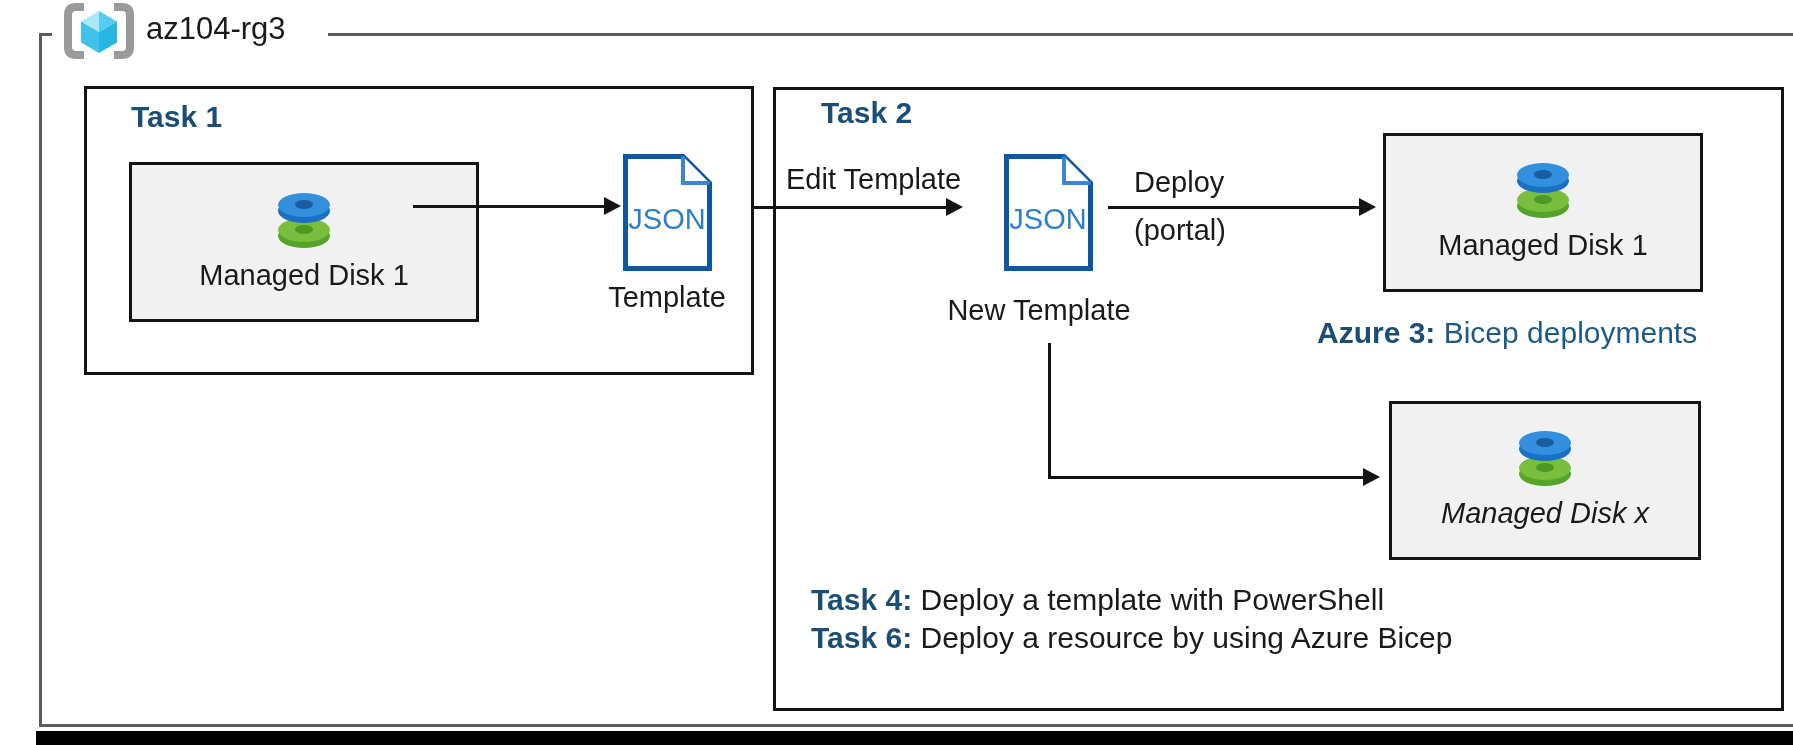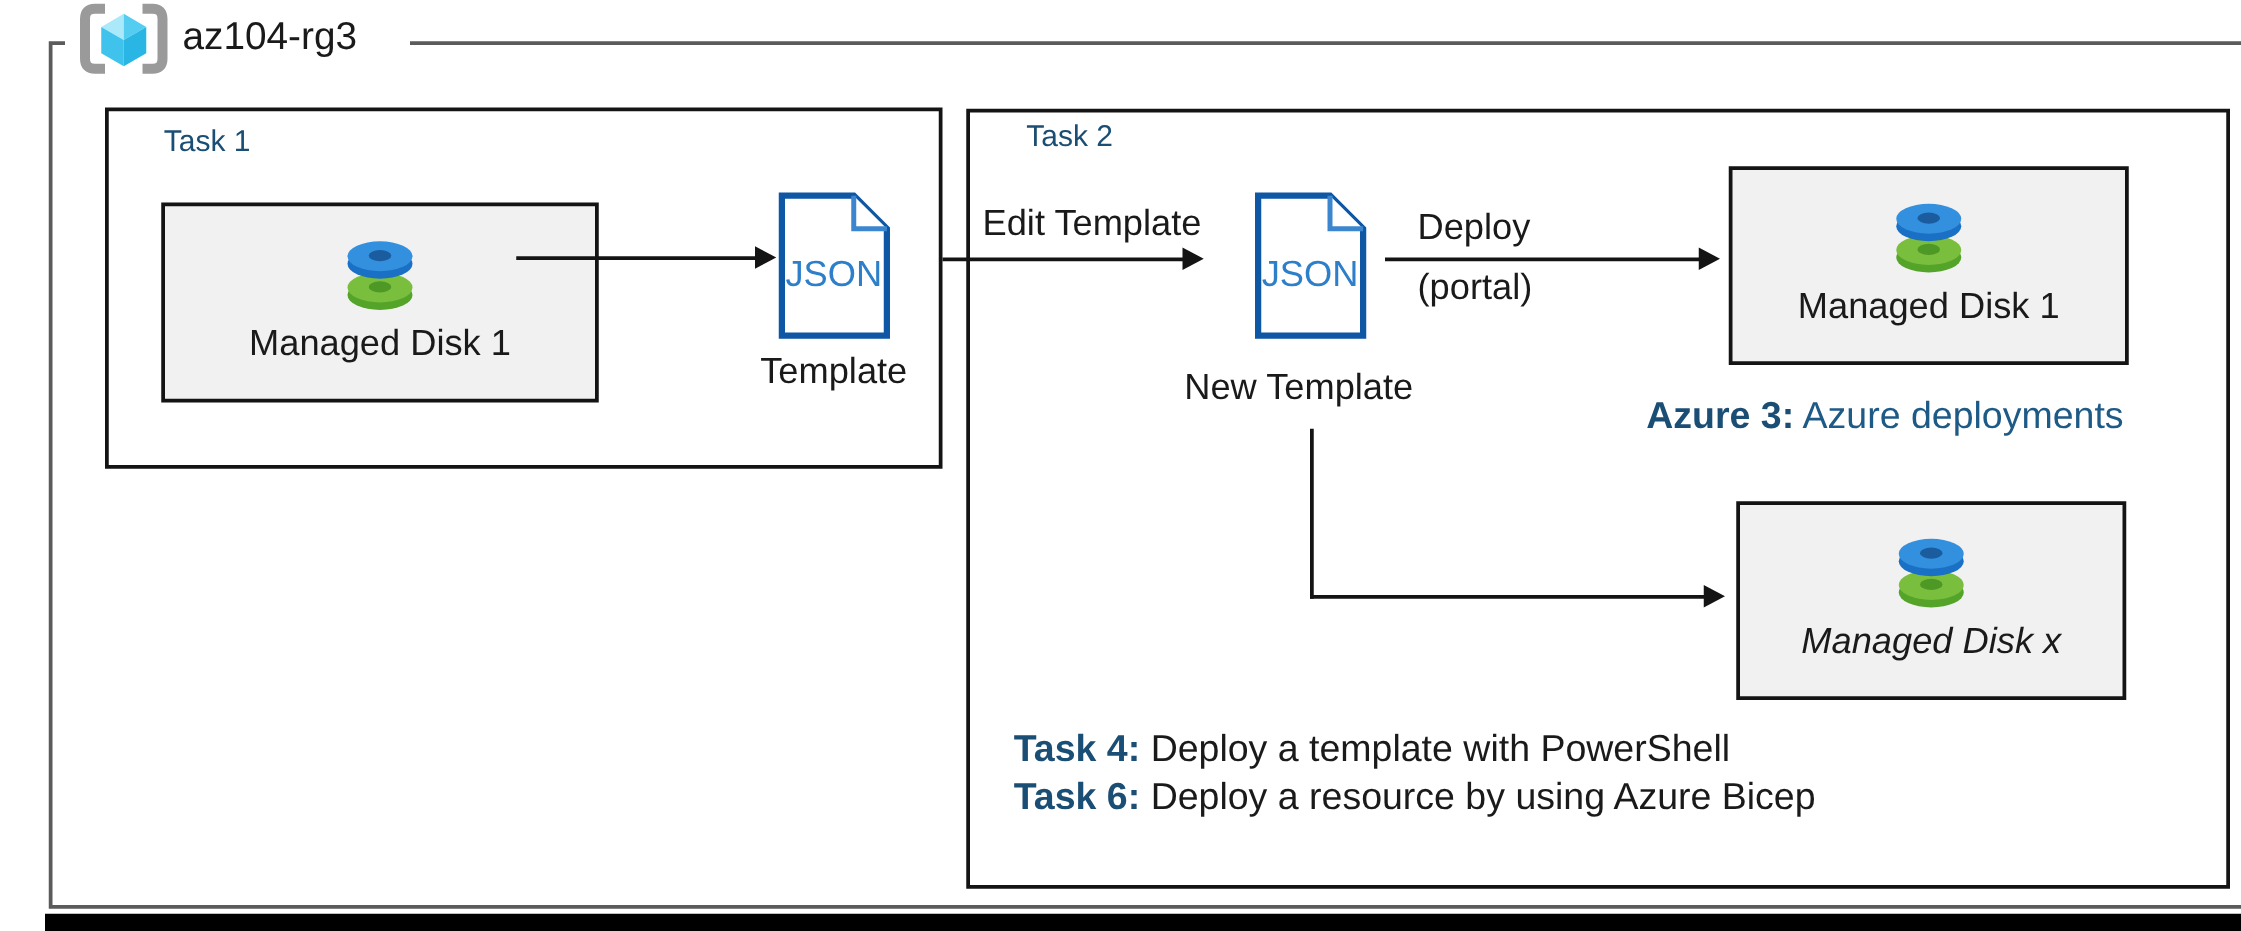--- a/index.html
+++ b/index.html
@@ -12,21 +12,21 @@
   .rg-border{
     left:3px; top:33px; width:1786px; height:694px;
     border:3px solid #5b5b5b; box-sizing:border-box; background:transparent;
   }
   .rg-border-gap{ left:16px; top:29px; width:276px; height:11px; background:#ffffff; }
   .rg-label{ left:110px; top:11px; font-size:31px; color:#1a1a1a; }
   
   .task-box{ border:3px solid #141414; box-sizing:border-box; background:#ffffff; }
   .task1-box{ left:48px; top:86px; width:670px; height:289px; }
   .task2-box{ left:737px; top:87px; width:1011px; height:624px; }
-  .task-title{ font-size:24px; font-weight:400; color:#1b4e74; }
+  .task-title{ font-size:30px; font-weight:700; color:#1b4e74; }
   
   .res-box{
     background:#f1f1f2; border:3px solid #141414; box-sizing:border-box;
     display:flex; flex-direction:column; align-items:center; justify-content:center;
   }
   .res-label{ font-size:29px; color:#1a1a1a; margin-top:10px; }
   
   .disk{ position:relative; width:52px; height:56px; }
   .donut{ position:absolute; left:0; width:52px; height:32px; }
   .donut .rim{ position:absolute; top:6px; left:0; width:52px; height:24px; border-radius:50%; }
@@ -131,21 +131,21 @@
       <div class="donut green">
           <div class="rim"></div>
           <div class="body"></div>
           <div class="hole"></div>
         </div>
     </div>
     <div class="res-label">Managed Disk 1</div>
   </div>
 
   <div class="abs" style="left:1281px; top:316px; font-size:30px;">
-    <span class="navy-bold">Azure 3:</span><span class="navy"> Azure deployments</span>
+    <span class="navy-bold">Azure 3:</span><span class="navy"> Bicep deployments</span>
   </div>
 
   <div class="vline" style="left:1012px; top:343px; height:136px;"></div>
   <div class="hline" style="left:1012px; top:476px; width:316px;"></div>
   <div class="ahead" style="left:1327px; top:468px;"></div>
 
   <div class="abs res-box" style="left:1353px; top:401px; width:312px; height:159px;font-style:italic;">
     <div class="disk">
       <div class="donut blue">
           <div class="rim"></div>

